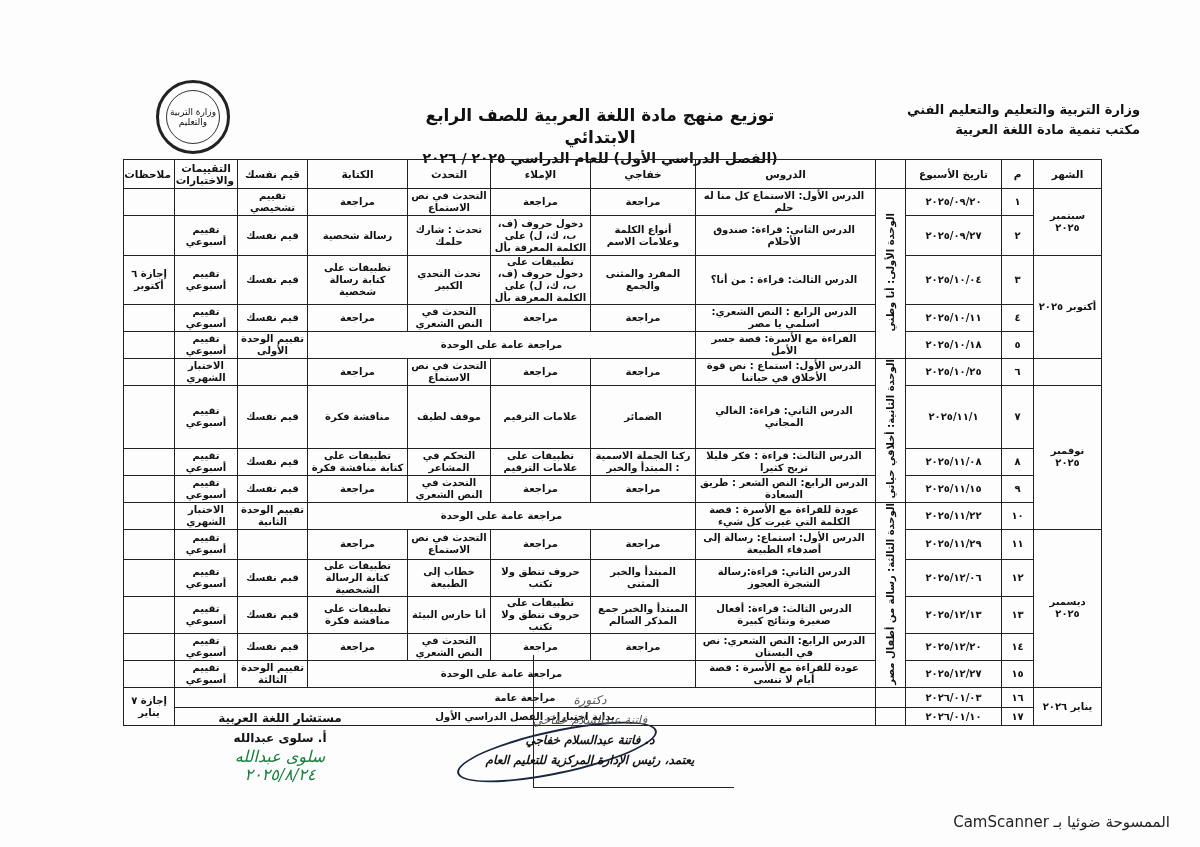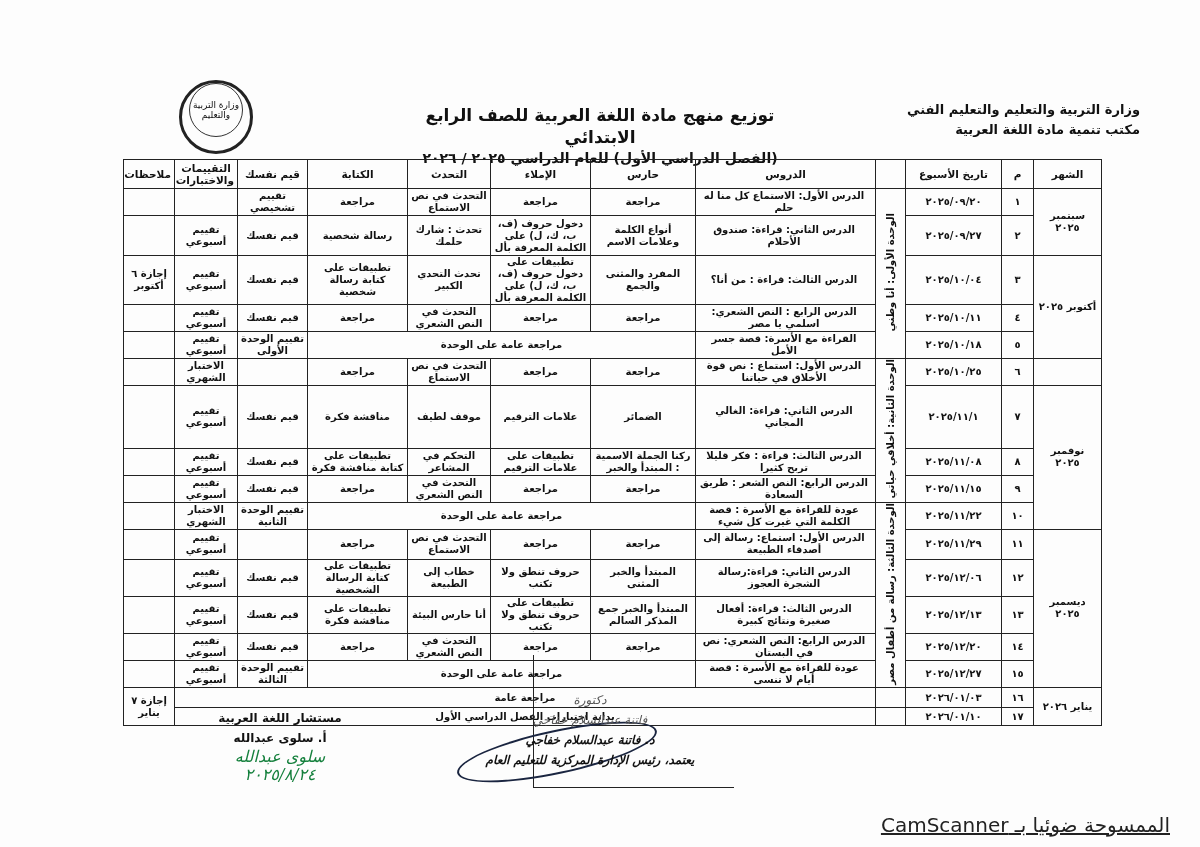--- a/index.html
+++ b/index.html
@@ -1,36 +1,36 @@
 <!DOCTYPE html>
 <html lang="ar" dir="rtl"><head>
 <meta charset="utf-8">
 <style>
   html,body{margin:0;padding:0;}
   body{width:1200px;height:847px;background:#fdfdfd;font-family:"DejaVu Sans",sans-serif;color:#111;position:relative;overflow:hidden;}
   .page{position:absolute;left:0;top:0;width:1200px;height:847px;}
   .ministry{position:absolute;right:60px;top:100px;width:280px;text-align:right;font-weight:bold;font-size:13px;line-height:20px;}
-  .logo{position:absolute;left:179px;top:80px;width:74px;height:74px;border-radius:50%;border:3px solid #222;box-sizing:border-box;display:flex;align-items:flex-start;justify-content:center;}
+  .logo{position:absolute;left:156px;top:80px;width:74px;height:74px;border-radius:50%;border:3px solid #222;box-sizing:border-box;display:flex;align-items:center;justify-content:center;}
   .logo .inner{width:52px;height:52px;border-radius:50%;border:1.5px solid #333;display:flex;align-items:center;justify-content:center;font-size:9px;text-align:center;line-height:10px;}
   .title{position:absolute;left:420px;top:104px;width:360px;text-align:center;font-weight:bold;}
   .title .t1{font-size:17px;line-height:22px;}
   .title .t2{font-size:14px;line-height:20px;}
   table.plan{position:absolute;left:123px;top:159px;width:956px;border-collapse:collapse;table-layout:fixed;font-size:10px;font-weight:bold;}
   table.plan td,table.plan th{border:1.3px solid #222;text-align:center;vertical-align:middle;padding:0 3px;line-height:12px;overflow:hidden;}
   table.plan th{height:28px;font-size:10.5px;text-align:center;}
   table.plan tr.r td{height:26px;}
   .lesson{text-align:center;padding-right:6px!important;}
   .unit{writing-mode:vertical-rl;transform:rotate(180deg);font-size:10px;white-space:nowrap;}
   .sign-left{position:absolute;left:205px;top:708px;width:150px;text-align:center;font-weight:bold;font-size:12px;line-height:20px;}
   .sign-left .scrawl{font-family:"DejaVu Serif",serif;font-style:italic;font-weight:normal;font-size:16px;line-height:18px;color:#15803d;}
   .stamp{position:absolute;left:533px;top:655px;width:200px;height:132px;border-left:1.5px solid #222;border-bottom:1.5px solid #222;}
   .sign-right{position:absolute;left:440px;top:690px;width:300px;text-align:center;font-weight:bold;font-size:12px;line-height:20px;font-style:italic;}
   .sign-right .faint{color:#555;font-weight:normal;letter-spacing:4px;}
   .ellipse{position:absolute;left:455px;top:730px;width:200px;height:40px;border:2px solid #1a2540;border-radius:50%;transform:rotate(-12deg);}
-  .cam{position:absolute;right:30px;top:813px;font-size:20px;color:#222;text-decoration:underline;}
+  .cam{position:absolute;right:30px;top:813px;font-size:15px;color:#222;}
 </style>
 </head>
 <body>
 
 <div class="page">
 
   <div class="ministry">
     <div>وزارة التربية والتعليم والتعليم الفني</div>
     <div>مكتب تنمية مادة اللغة العربية</div>
   </div>
@@ -59,21 +59,21 @@
       <col style="width:63px">
       <col style="width:51px">
     </colgroup>
     <thead>
       <tr>
         <th>الشهر</th>
         <th>م</th>
         <th>تاريخ الأسبوع</th>
         <th></th>
         <th>الدروس</th>
-        <th>حارس</th>
+        <th>خفاجي</th>
         <th>الإملاء</th>
         <th>التحدث</th>
         <th>الكتابة</th>
         <th>قيم نفسك</th>
         <th>التقييمات والاختبارات</th>
         <th>ملاحظات</th>
       </tr>
     </thead>
     <tbody>
 

